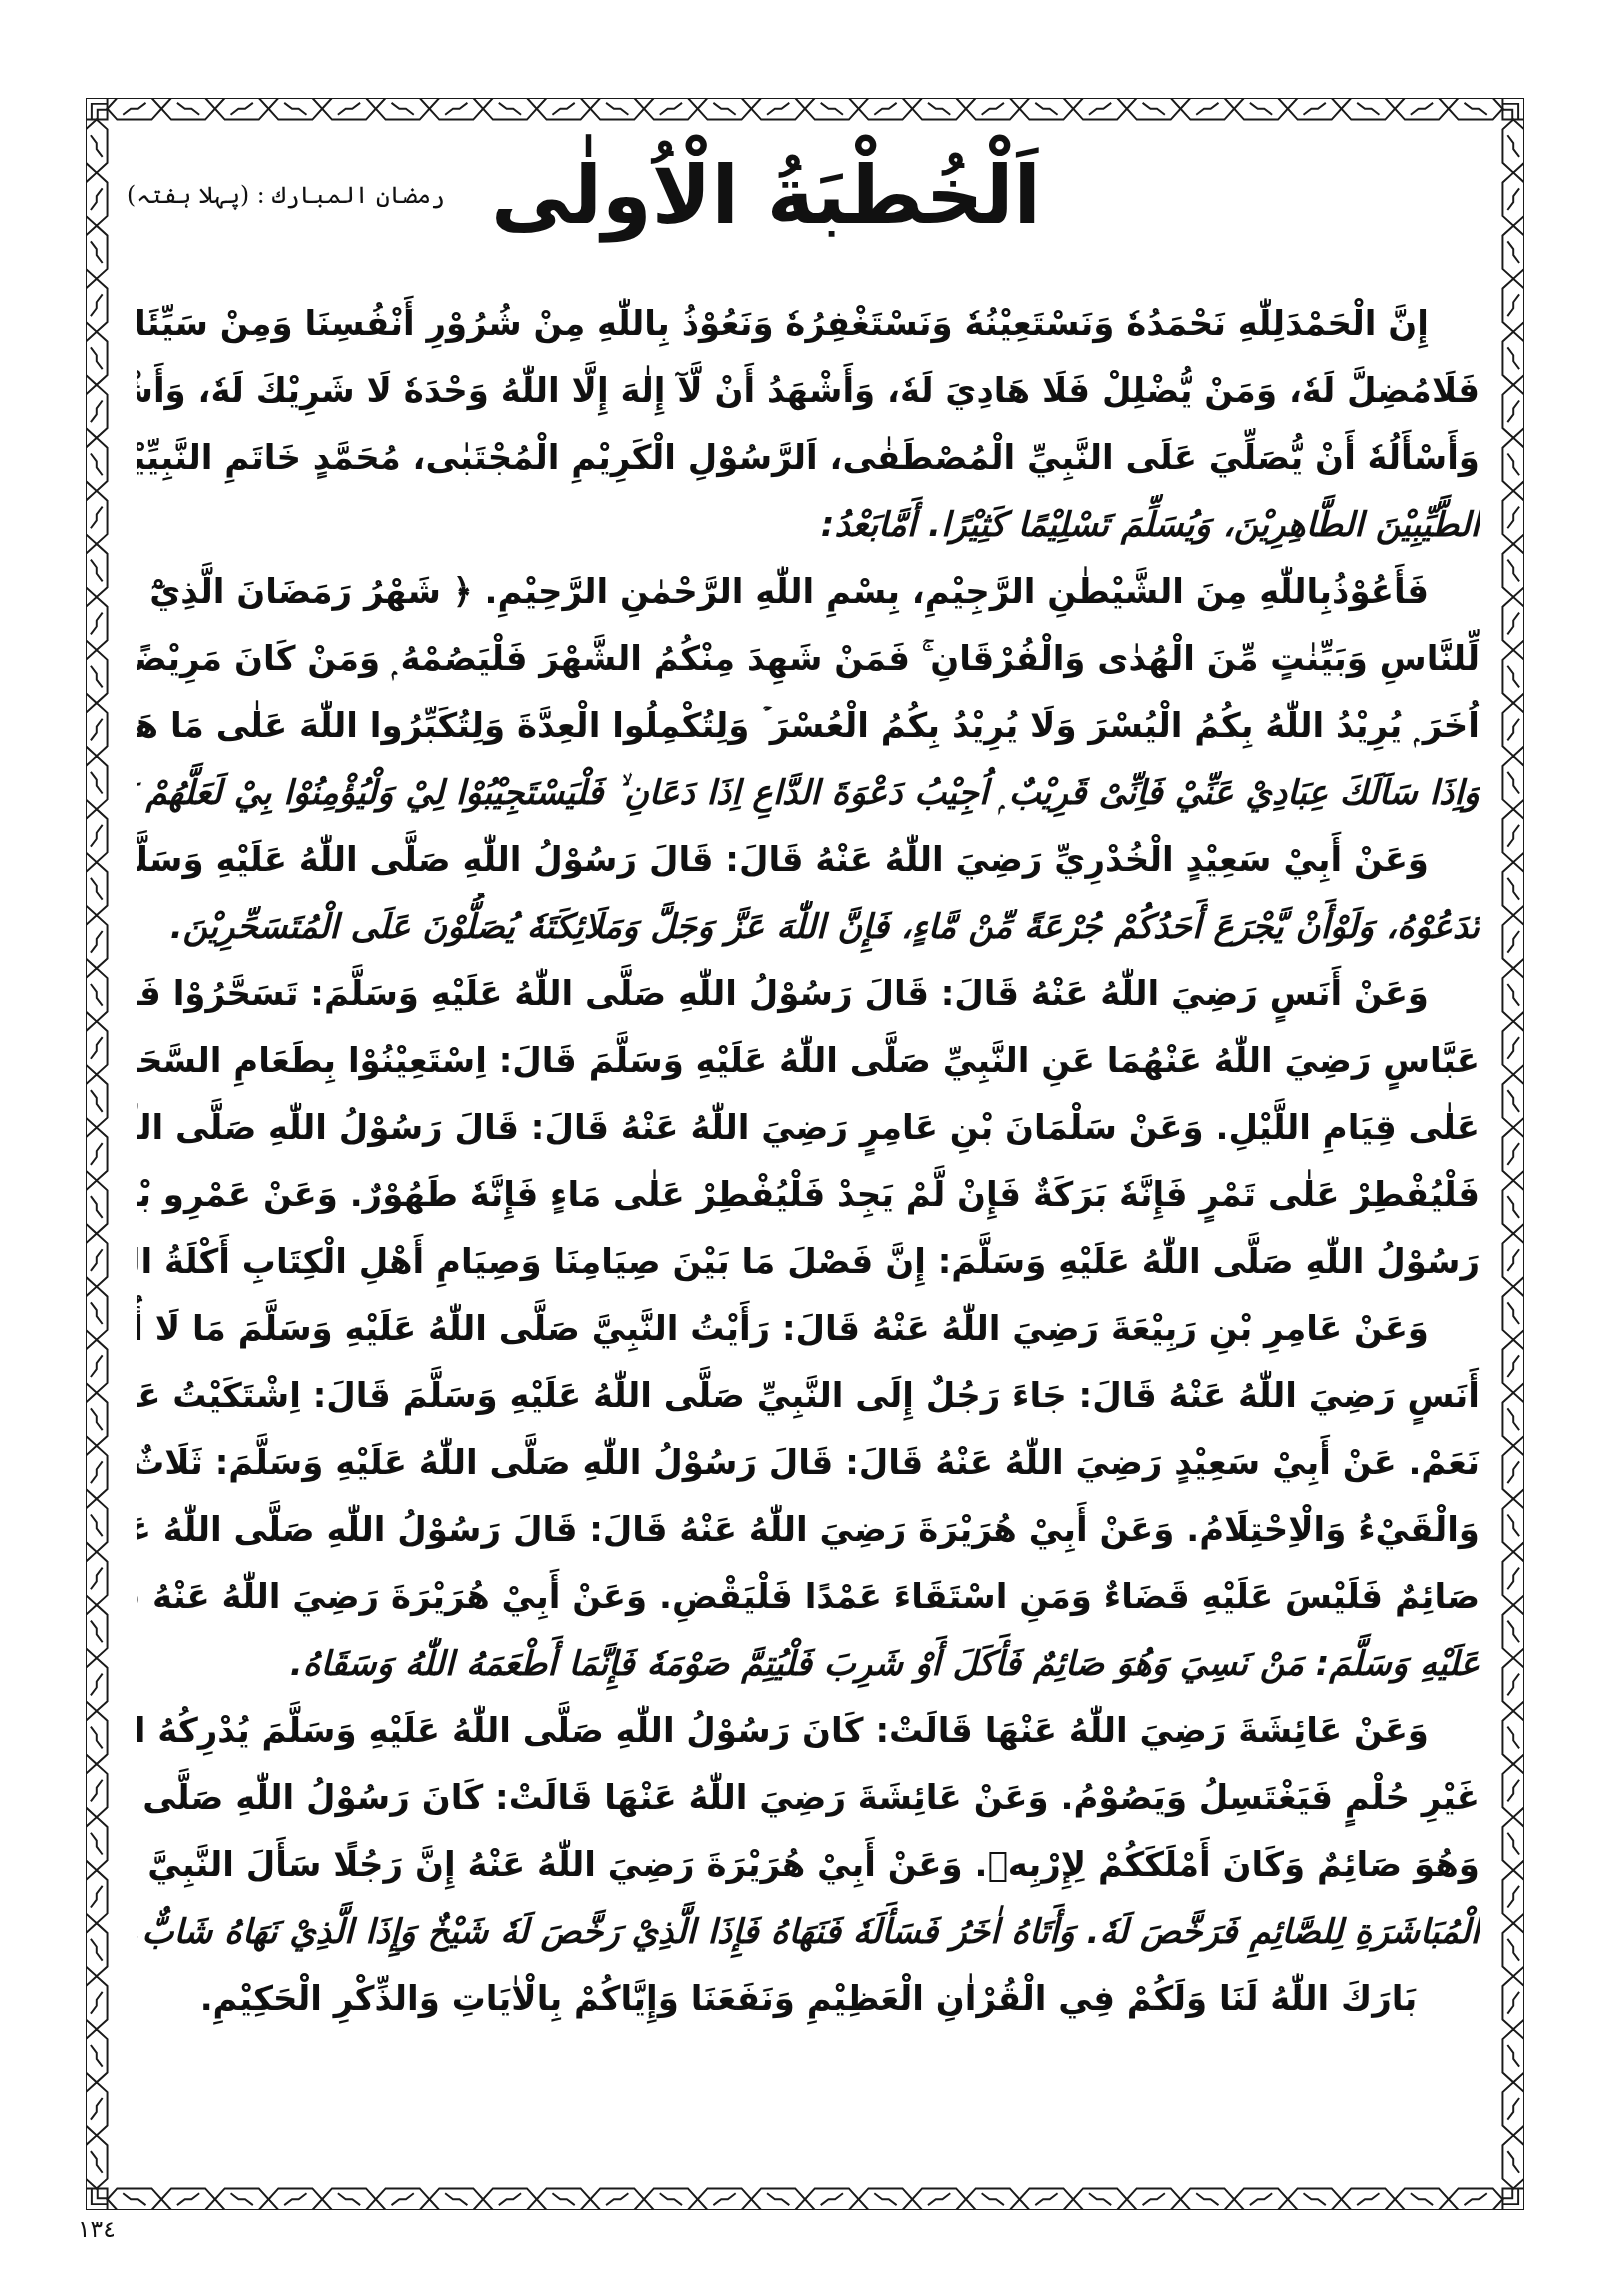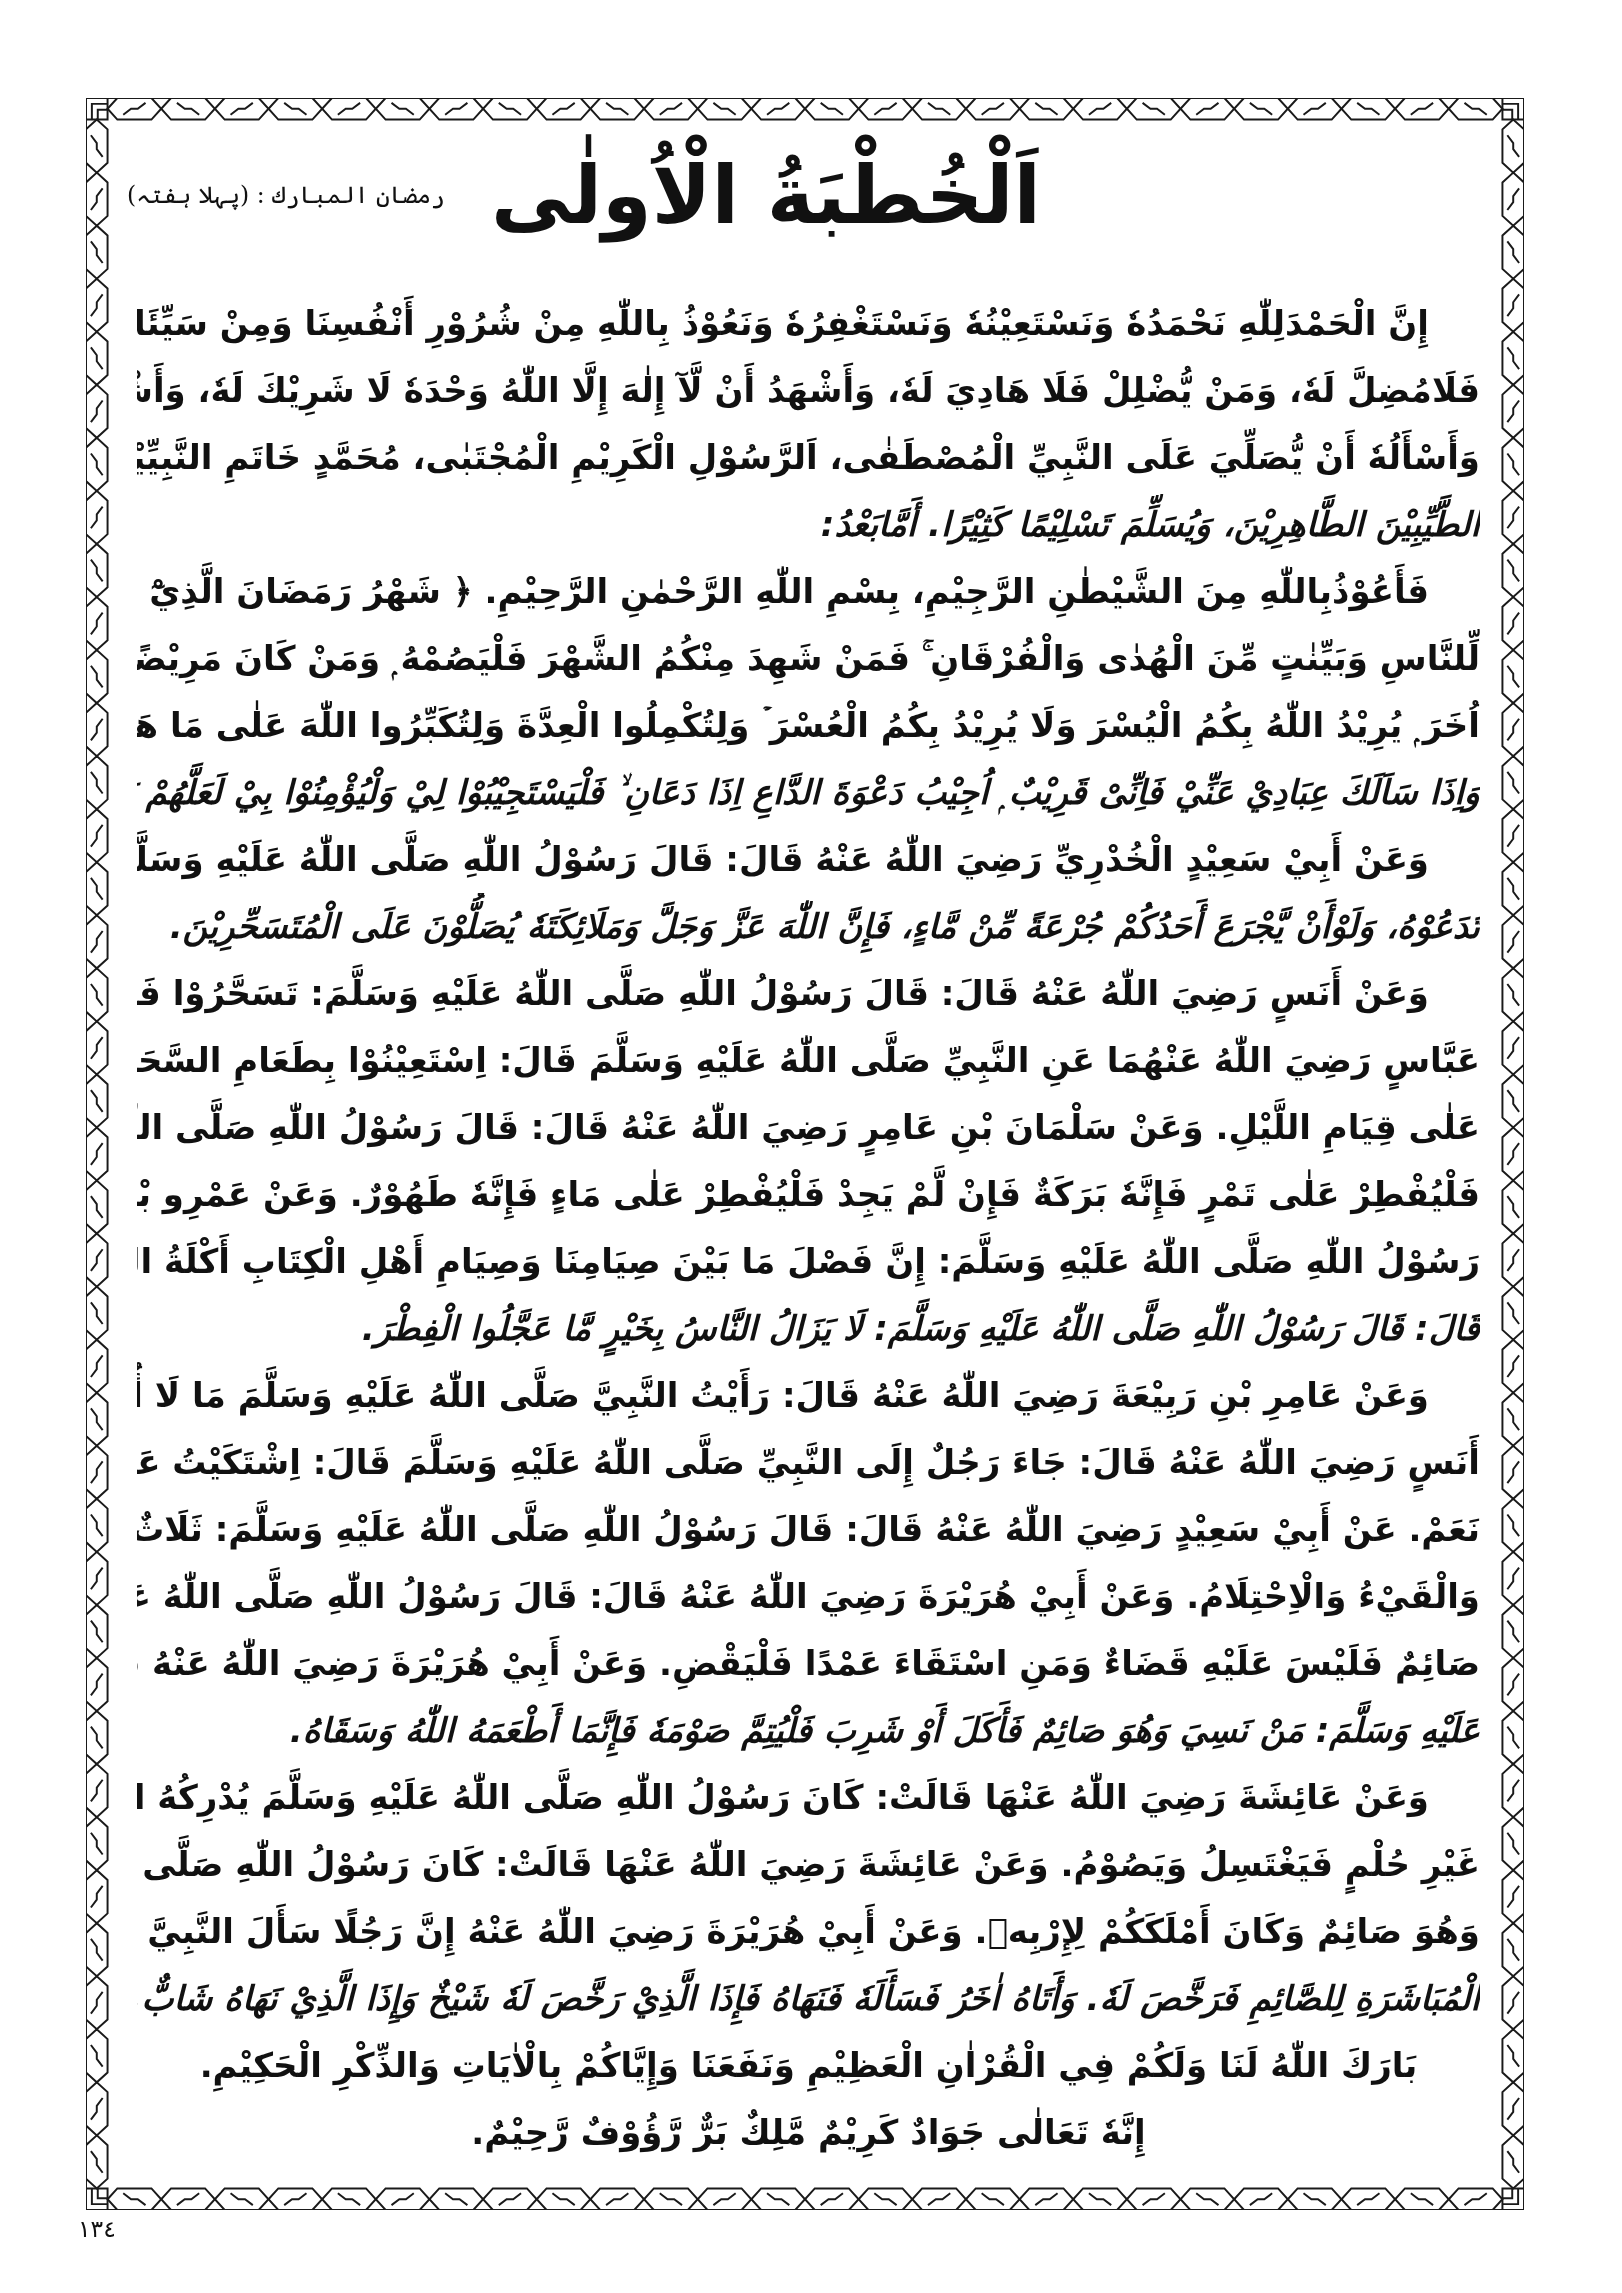--- a/index.html
+++ b/index.html
@@ -310,29 +310,27 @@
     <div class="line">لِّلنَّاسِ وَبَيِّنٰتٍ مِّنَ الْهُدٰى وَالْفُرْقَانِ ۚ فَمَنْ شَهِدَ مِنْكُمُ الشَّهْرَ فَلْيَصُمْهُ ۭ وَمَنْ كَانَ مَرِيْضًا اَوْ عَلٰى سَفَرٍ فَعِدَّةٌ مِّنْ اَيَّامٍ</div>
     <div class="line">اُخَرَ ۭ يُرِيْدُ اللّٰهُ بِكُمُ الْيُسْرَ وَلَا يُرِيْدُ بِكُمُ الْعُسْرَ ۡ وَلِتُكْمِلُوا الْعِدَّةَ وَلِتُكَبِّرُوا اللّٰهَ عَلٰى مَا هَدٰىكُمْ وَلَعَلَّكُمْ تَشْكُرُوْنَ ۝١٨٥</div>
     <div class="line short">وَاِذَا سَاَلَكَ عِبَادِيْ عَنِّيْ فَاِنِّىْ قَرِيْبٌ ۭ اُجِيْبُ دَعْوَةَ الدَّاعِ اِذَا دَعَانِ ۙ فَلْيَسْتَجِيْبُوْا لِيْ وَلْيُؤْمِنُوْا بِيْ لَعَلَّهُمْ يَرْشُدُوْنَ ۝١٨٦ ﴾</div>
     <div class="line indent">وَعَنْ أَبِيْ سَعِيْدٍ الْخُدْرِيِّ رَضِيَ اللّٰهُ عَنْهُ قَالَ: قَالَ رَسُوْلُ اللّٰهِ صَلَّى اللّٰهُ عَلَيْهِ وَسَلَّمَ: اَلسَّحُوْرُ أَكْلُهٗ بَرَكَةٌ، فَلَا</div>
     <div class="line short">تَدَعُوْهُ، وَلَوْأَنْ يَّجْرَعَ أَحَدُكُمْ جُرْعَةً مِّنْ مَّاءٍ، فَإِنَّ اللّٰهَ عَزَّ وَجَلَّ وَمَلَائِكَتَهٗ يُصَلُّوْنَ عَلَى الْمُتَسَحِّرِيْنَ.</div>
     <div class="line indent">وَعَنْ أَنَسٍ رَضِيَ اللّٰهُ عَنْهُ قَالَ: قَالَ رَسُوْلُ اللّٰهِ صَلَّى اللّٰهُ عَلَيْهِ وَسَلَّمَ: تَسَحَّرُوْا فَإِنَّ فِي السَّحُوْرِ بَرَكَةً. وَعَنِ ابْنِ</div>
     <div class="line">عَبَّاسٍ رَضِيَ اللّٰهُ عَنْهُمَا عَنِ النَّبِيِّ صَلَّى اللّٰهُ عَلَيْهِ وَسَلَّمَ قَالَ: اِسْتَعِيْنُوْا بِطَعَامِ السَّحَرِ عَلٰى صِيَامِ النَّهَارِ، وَبِالْقَيْلُوْلَةِ</div>
     <div class="line">عَلٰى قِيَامِ اللَّيْلِ. وَعَنْ سَلْمَانَ بْنِ عَامِرٍ رَضِيَ اللّٰهُ عَنْهُ قَالَ: قَالَ رَسُوْلُ اللّٰهِ صَلَّى اللّٰهُ عَلَيْهِ وَسَلَّمَ: إِذَا أَفْطَرَ أَحَدُكُمْ</div>
     <div class="line">فَلْيُفْطِرْ عَلٰى تَمْرٍ فَإِنَّهٗ بَرَكَةٌ فَإِنْ لَّمْ يَجِدْ فَلْيُفْطِرْ عَلٰى مَاءٍ فَإِنَّهٗ طَهُوْرٌ. وَعَنْ عَمْرِو بْنِ الْعَاصِ رَضِيَ اللّٰهُ عَنْهُمَا قَالَ: قَالَ</div>
     <div class="line">رَسُوْلُ اللّٰهِ صَلَّى اللّٰهُ عَلَيْهِ وَسَلَّمَ: إِنَّ فَصْلَ مَا بَيْنَ صِيَامِنَا وَصِيَامِ أَهْلِ الْكِتَابِ أَكْلَةُ السَّحَرِ. وَعَنْ سَهْلٍ رَضِيَ اللّٰهُ عَنْهُ</div>
-    <div class="line short">قَالَ: قَالَ رَسُوْلُ اللّٰهِ صَلَّى اللّٰهُ عَلَيْهِ وَسَلَّمَ: لَا يَزَالُ النَّاسُ بِخَيْرٍ مَّا عَجَّلُوا الْفِطْرَ.</div>
     <div class="line indent">وَعَنْ عَامِرِ بْنِ رَبِيْعَةَ رَضِيَ اللّٰهُ عَنْهُ قَالَ: رَأَيْتُ النَّبِيَّ صَلَّى اللّٰهُ عَلَيْهِ وَسَلَّمَ مَا لَا أُحْصِيْ يَتَسَوَّكُ وَهُوَ صَائِمٌ. وَعَنْ</div>
     <div class="line">أَنَسٍ رَضِيَ اللّٰهُ عَنْهُ قَالَ: جَاءَ رَجُلٌ إِلَى النَّبِيِّ صَلَّى اللّٰهُ عَلَيْهِ وَسَلَّمَ قَالَ: اِشْتَكَيْتُ عَيْنِيْ أَفَأَكْتَحِلُ وَأَنَا صَائِمٌ؟ قَالَ:</div>
     <div class="line">نَعَمْ. عَنْ أَبِيْ سَعِيْدٍ رَضِيَ اللّٰهُ عَنْهُ قَالَ: قَالَ رَسُوْلُ اللّٰهِ صَلَّى اللّٰهُ عَلَيْهِ وَسَلَّمَ: ثَلَاثٌ لَا يُفْطِرْنَ الصَّائِمَ اَلْحِجَامَةُ</div>
     <div class="line">وَالْقَيْءُ وَالْاِحْتِلَامُ. وَعَنْ أَبِيْ هُرَيْرَةَ رَضِيَ اللّٰهُ عَنْهُ قَالَ: قَالَ رَسُوْلُ اللّٰهِ صَلَّى اللّٰهُ عَلَيْهِ وَسَلَّمَ: مَنْ ذَرَعَهُ الْقَيْءُ وَهُوَ</div>
     <div class="line">صَائِمٌ فَلَيْسَ عَلَيْهِ قَضَاءٌ وَمَنِ اسْتَقَاءَ عَمْدًا فَلْيَقْضِ. وَعَنْ أَبِيْ هُرَيْرَةَ رَضِيَ اللّٰهُ عَنْهُ قَالَ: قَالَ رَسُوْلُ اللّٰهِ صَلَّى اللّٰهُ</div>
     <div class="line short">عَلَيْهِ وَسَلَّمَ: مَنْ نَسِيَ وَهُوَ صَائِمٌ فَأَكَلَ أَوْ شَرِبَ فَلْيُتِمَّ صَوْمَهٗ فَإِنَّمَا أَطْعَمَهُ اللّٰهُ وَسَقَاهُ.</div>
     <div class="line indent">وَعَنْ عَائِشَةَ رَضِيَ اللّٰهُ عَنْهَا قَالَتْ: كَانَ رَسُوْلُ اللّٰهِ صَلَّى اللّٰهُ عَلَيْهِ وَسَلَّمَ يُدْرِكُهُ الْفَجْرُ فِيْ رَمَضَانَ وَهُوَ جُنُبٌ مِّنْ</div>
     <div class="line">غَيْرِ حُلْمٍ فَيَغْتَسِلُ وَيَصُوْمُ. وَعَنْ عَائِشَةَ رَضِيَ اللّٰهُ عَنْهَا قَالَتْ: كَانَ رَسُوْلُ اللّٰهِ صَلَّى اللّٰهُ عَلَيْهِ وَسَلَّمَ يُقَبِّلُ وَيُبَاشِرُ</div>
     <div class="line">وَهُوَ صَائِمٌ وَكَانَ أَمْلَكَكُمْ لِإِرْبِهٖ. وَعَنْ أَبِيْ هُرَيْرَةَ رَضِيَ اللّٰهُ عَنْهُ إِنَّ رَجُلًا سَأَلَ النَّبِيَّ صَلَّى اللّٰهُ عَلَيْهِ وَسَلَّمَ عَنِ</div>
     <div class="line short">الْمُبَاشَرَةِ لِلصَّائِمِ فَرَخَّصَ لَهٗ. وَأَتَاهُ اٰخَرُ فَسَأَلَهٗ فَنَهَاهُ فَإِذَا الَّذِيْ رَخَّصَ لَهٗ شَيْخٌ وَإِذَا الَّذِيْ نَهَاهُ شَابٌّ.</div>
     <div class="line center">بَارَكَ اللّٰهُ لَنَا وَلَكُمْ فِي الْقُرْاٰنِ الْعَظِيْمِ وَنَفَعَنَا وَإِيَّاكُمْ بِالْاٰيَاتِ وَالذِّكْرِ الْحَكِيْمِ.</div>
-    <div class="line center">إِنَّهٗ تَعَالٰى جَوَادٌ كَرِيْمٌ مَّلِكٌ بَرٌّ رَّؤُوْفٌ رَّحِيْمٌ.</div>
   </div>
 
 <div class="page-number">١٣٤</div>
 
 
 </body></html>

